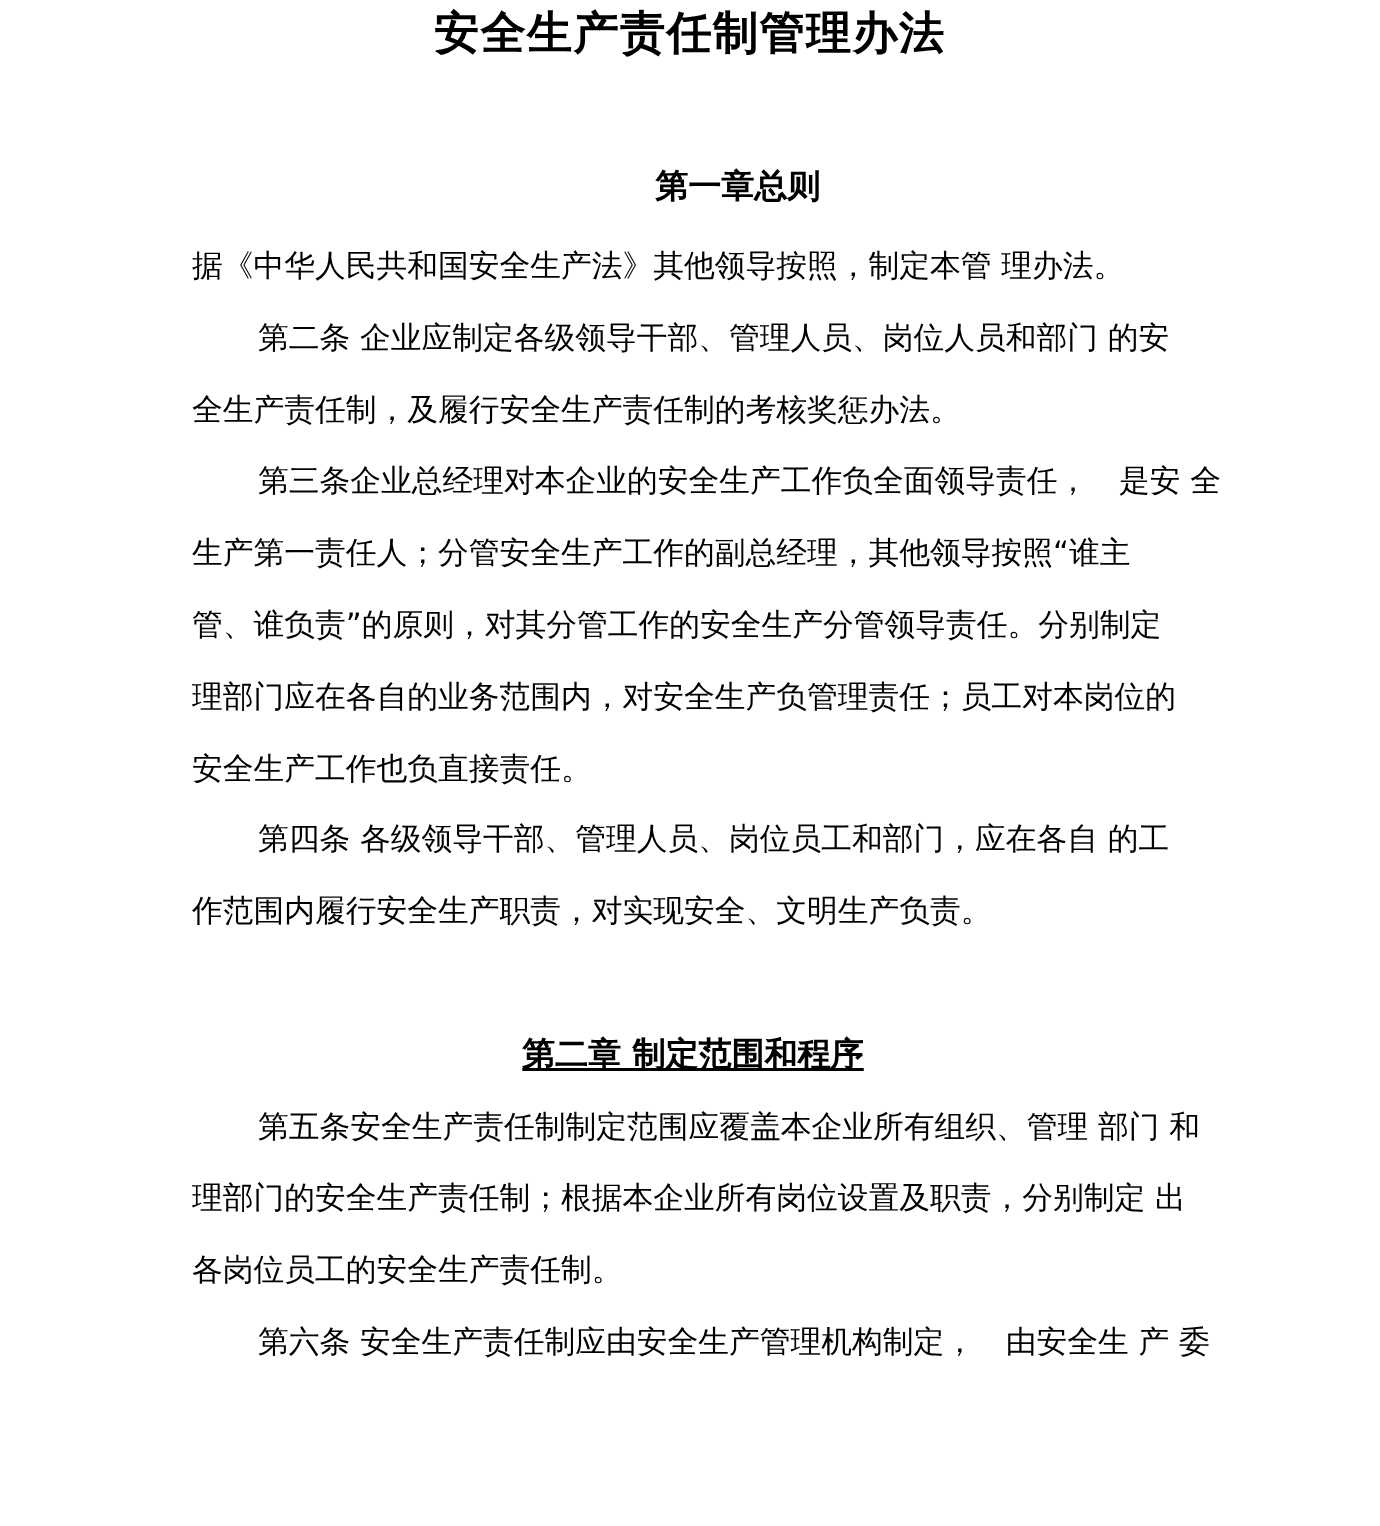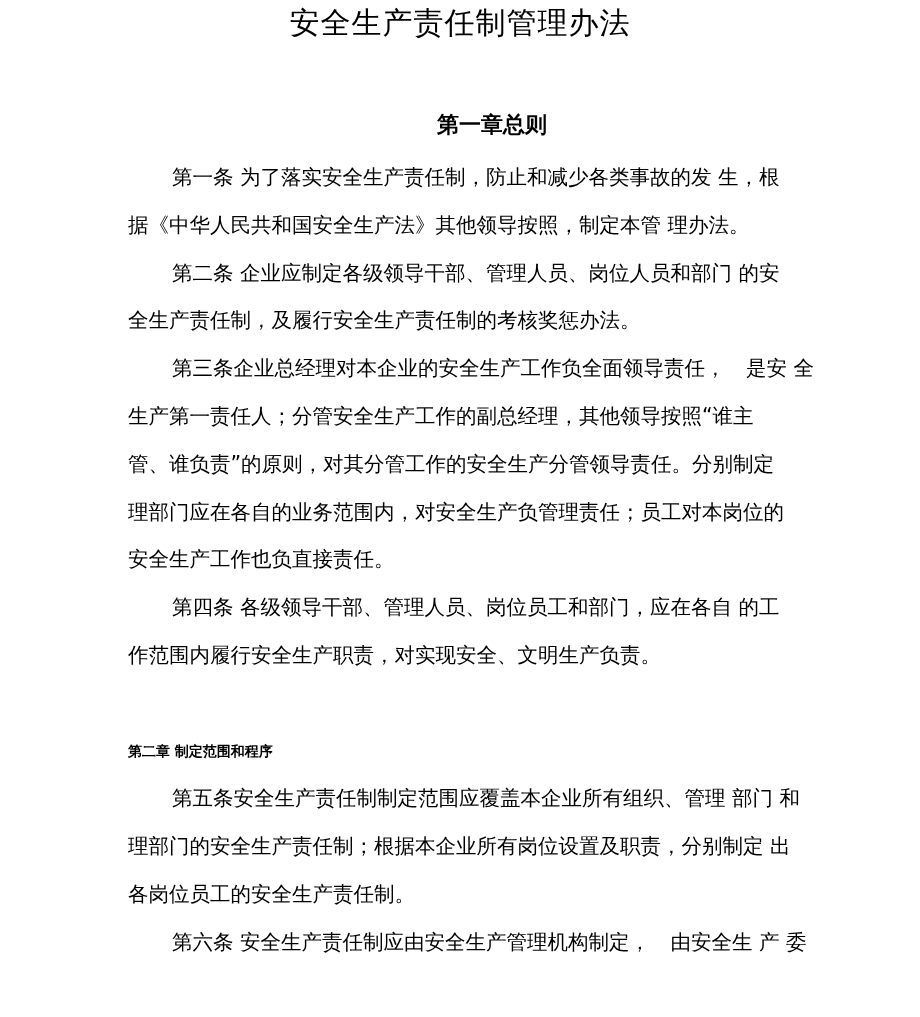--- a/index.html
+++ b/index.html
@@ -16,21 +16,21 @@
     font-family: "DejaVu Sans", sans-serif;
     overflow: hidden;
   }
   .doc-title {
     position: absolute;
     top: 0;
     left: 0;
     width: 100%;
     text-align: center;
     font-size: 30px;
-    font-weight: 400;
+    font-weight: 700;
     line-height: 46px;
     letter-spacing: 1px;
     white-space: nowrap;
   }
   .chapter1-heading {
     position: absolute;
     top: 101px;
     left: 0;
     width: 100%;
     text-align: center;
@@ -50,36 +50,37 @@
   }
   .line {
     height: 47.8px;
     line-height: 47.8px;
     white-space: nowrap;
   }
   .indent {
     padding-left: 44px;
   }
   .chapter2-heading {
+    text-align: center;
     font-weight: 700;
-    font-size: 14px;
+    font-size: 22px;
     padding-left: 0;
+    text-decoration: underline;
   }
 </style>
 </head>
 <body>
 
 <div class="page">
 
   <div class="doc-title">安全生产责任制管理办法</div>
 
   <div class="chapter1-heading">第一章总则</div>
 
   <div class="doc-body">
-    <div class="line indent">第一条 为了落实安全生产责任制，防止和减少各类事故的发 生，根</div>
     <div class="line">据《中华人民共和国安全生产法》其他领导按照，制定本管 理办法。</div>
     <div class="line indent">第二条 企业应制定各级领导干部、管理人员、岗位人员和部门 的安</div>
     <div class="line">全生产责任制，及履行安全生产责任制的考核奖惩办法。</div>
     <div class="line indent">第三条企业总经理对本企业的安全生产工作负全面领导责任，　是安 全</div>
     <div class="line">生产第一责任人；分管安全生产工作的副总经理，其他领导按照“谁主</div>
     <div class="line">管、谁负责”的原则，对其分管工作的安全生产分管领导责任。分别制定</div>
     <div class="line">理部门应在各自的业务范围内，对安全生产负管理责任；员工对本岗位的</div>
     <div class="line">安全生产工作也负直接责任。</div>
     <div class="line indent">第四条 各级领导干部、管理人员、岗位员工和部门，应在各自 的工</div>
     <div class="line">作范围内履行安全生产职责，对实现安全、文明生产负责。</div>

